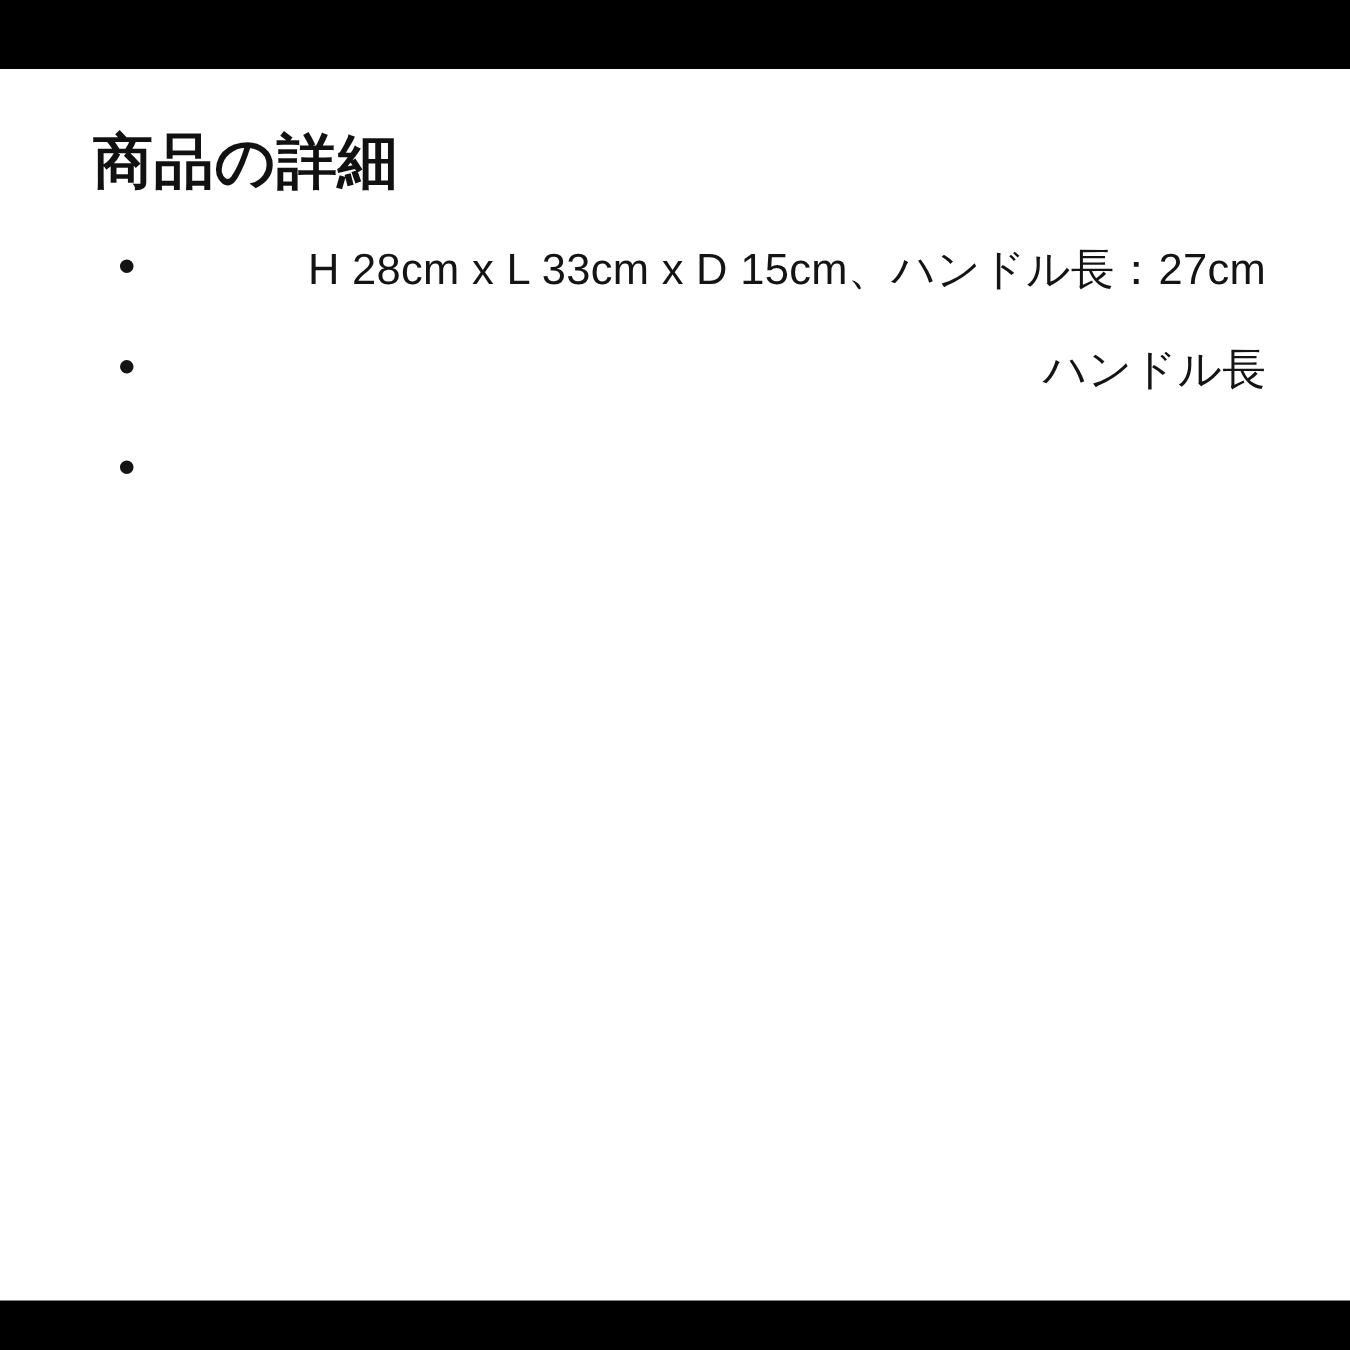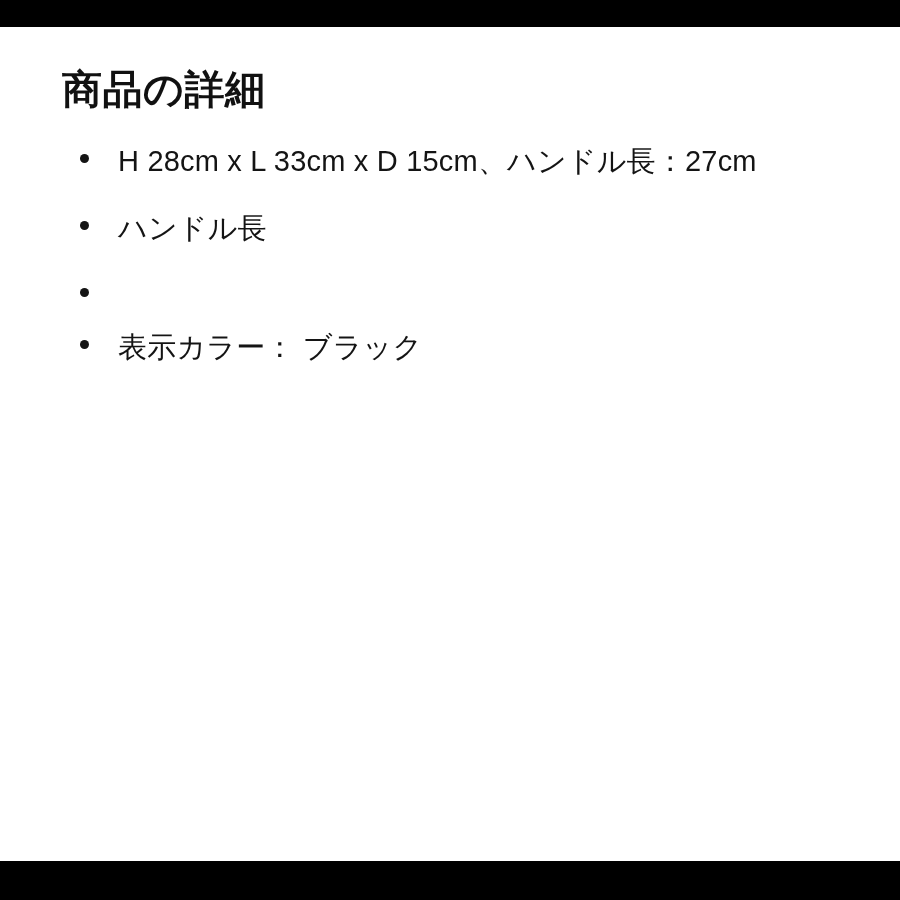--- a/index.html
+++ b/index.html
@@ -25,21 +25,21 @@
     position: absolute;
     left: 0;
     width: 900px;
     background: #000000;
   }
   .letterbox-top { top: 0; height: 33px; }
   .letterbox-bottom { bottom: 0; height: 33px; }
 
   .page {
     position: absolute;
-    top: 27px;
+    top: 46px;
     left: 0;
     width: 900px;
     height: 834px;
     background: #ffffff;
     box-sizing: border-box;
     padding: 38px 56px 20px 56px;
   }
 
   .details-title {
     font-size: 40px;
@@ -47,20 +47,21 @@
     color: #111111;
     letter-spacing: 0.5px;
     margin: 0 0 26px 6px;
     line-height: 1.2;
   }
 
   .details-list {
     list-style: none;
     margin: 0;
     padding: 0;
+    text-align: right;
   }
   .details-list li {
     position: relative;
     padding-left: 62px;
     margin-bottom: 22px;
     font-size: 29px;
     line-height: 1.55;
     color: #141414;
     letter-spacing: 0.2px;
     min-height: 34px;
@@ -100,22 +101,18 @@
         <span class="text">H 28cm x L 33cm x D 15cm、ハンドル長：27cm</span>
       </li>
       <li>
         <span class="bullet"></span>
         <span class="text">ハンドル長</span>
       </li>
       <li class="empty-item">
         <span class="bullet"></span>
         <span class="text"></span>
       </li>
-      <li>
-        <span class="bullet"></span>
-        <span class="text">表示カラー： ブラック</span>
-      </li>
     </ul>
   </div>
 
   <div class="letterbox-bottom"></div>
 
 </div>
 
 </body></html>

